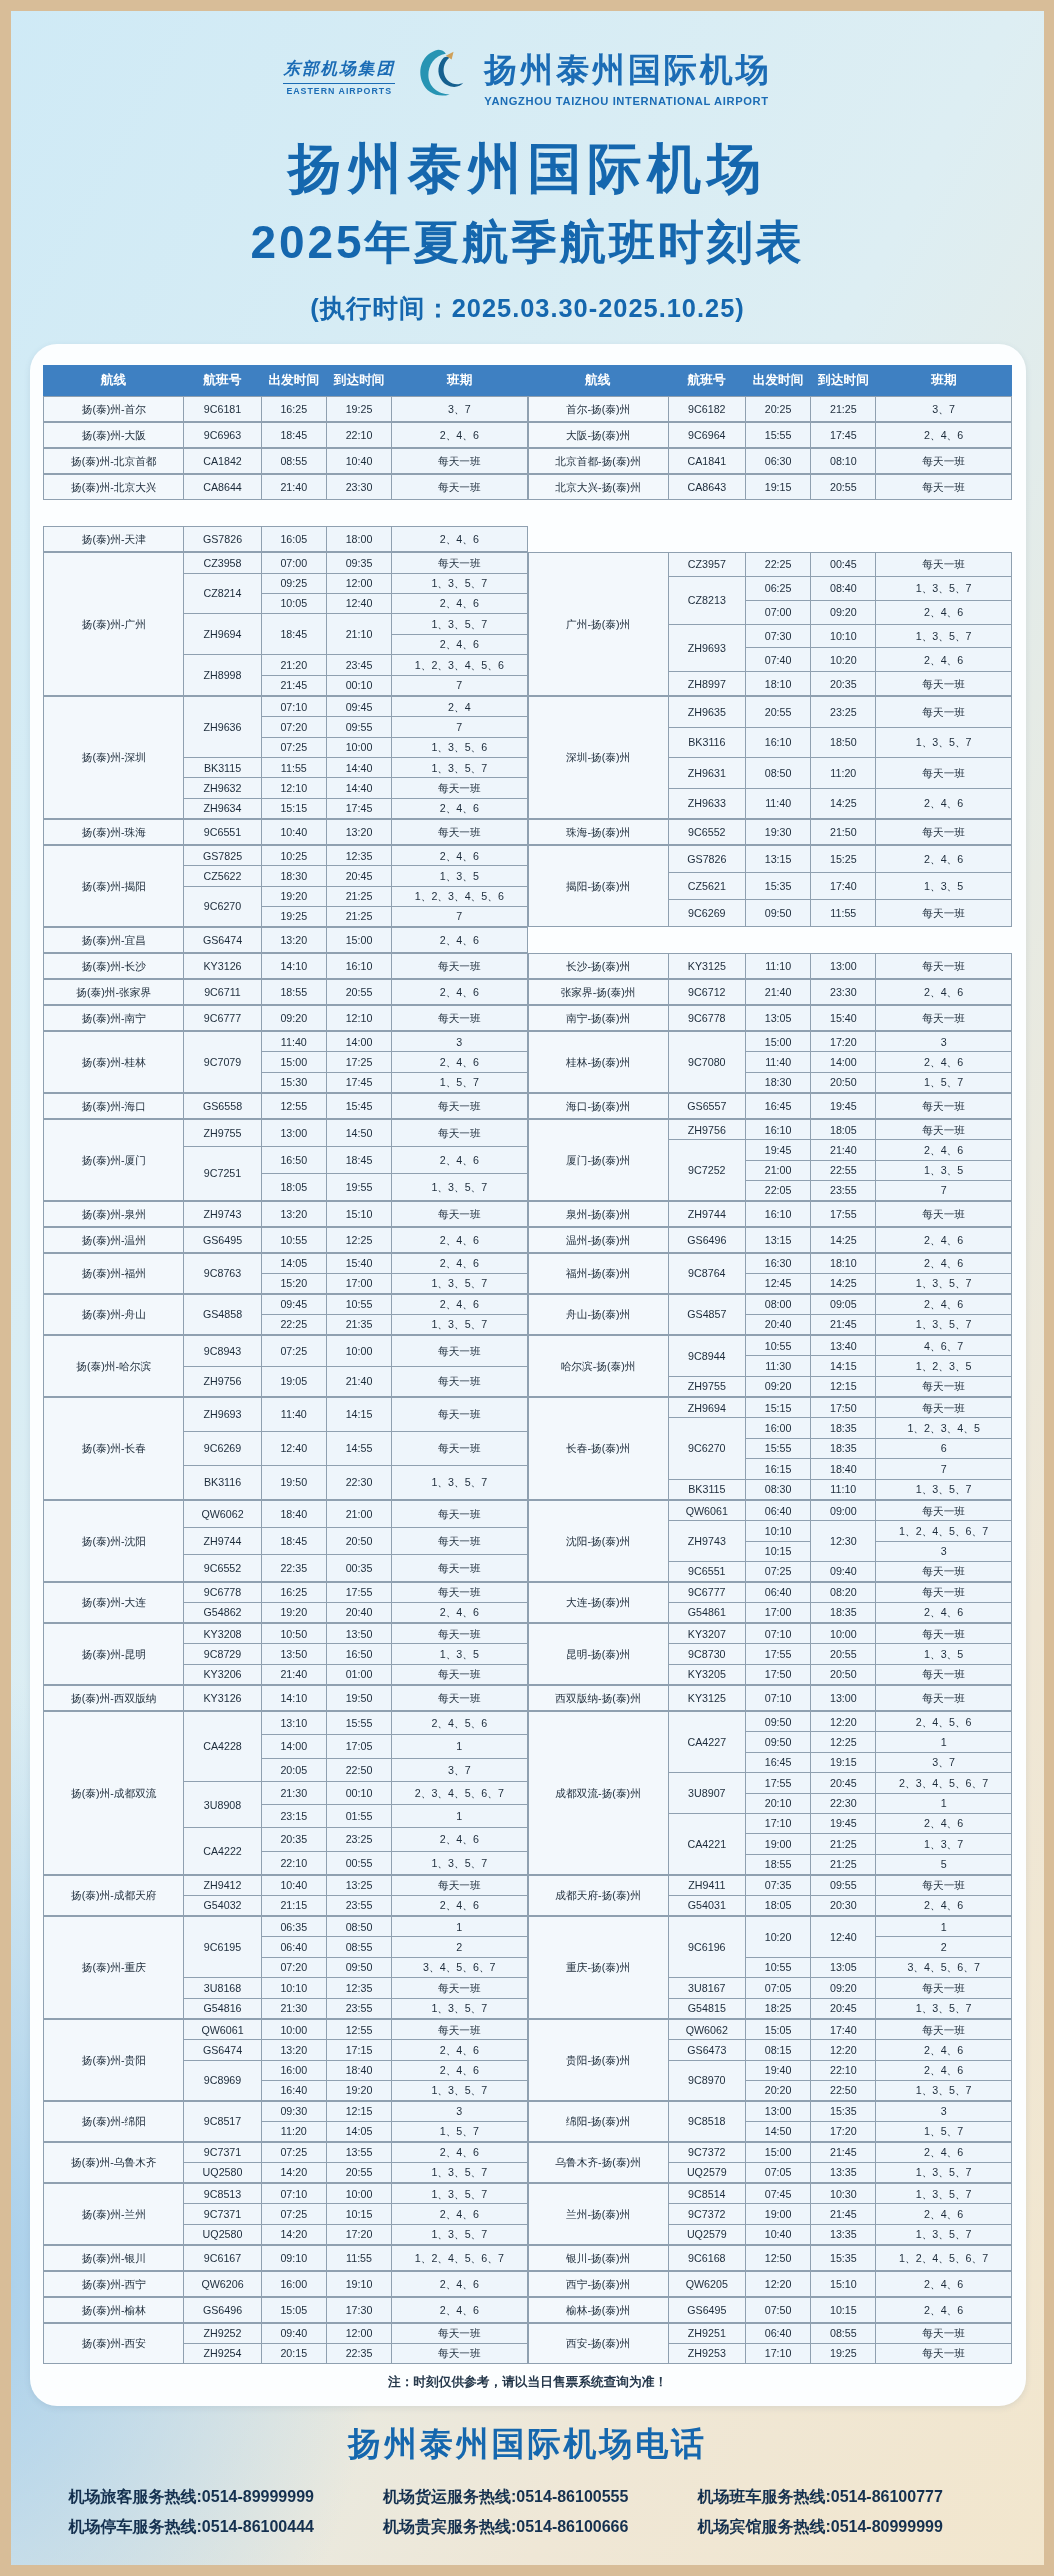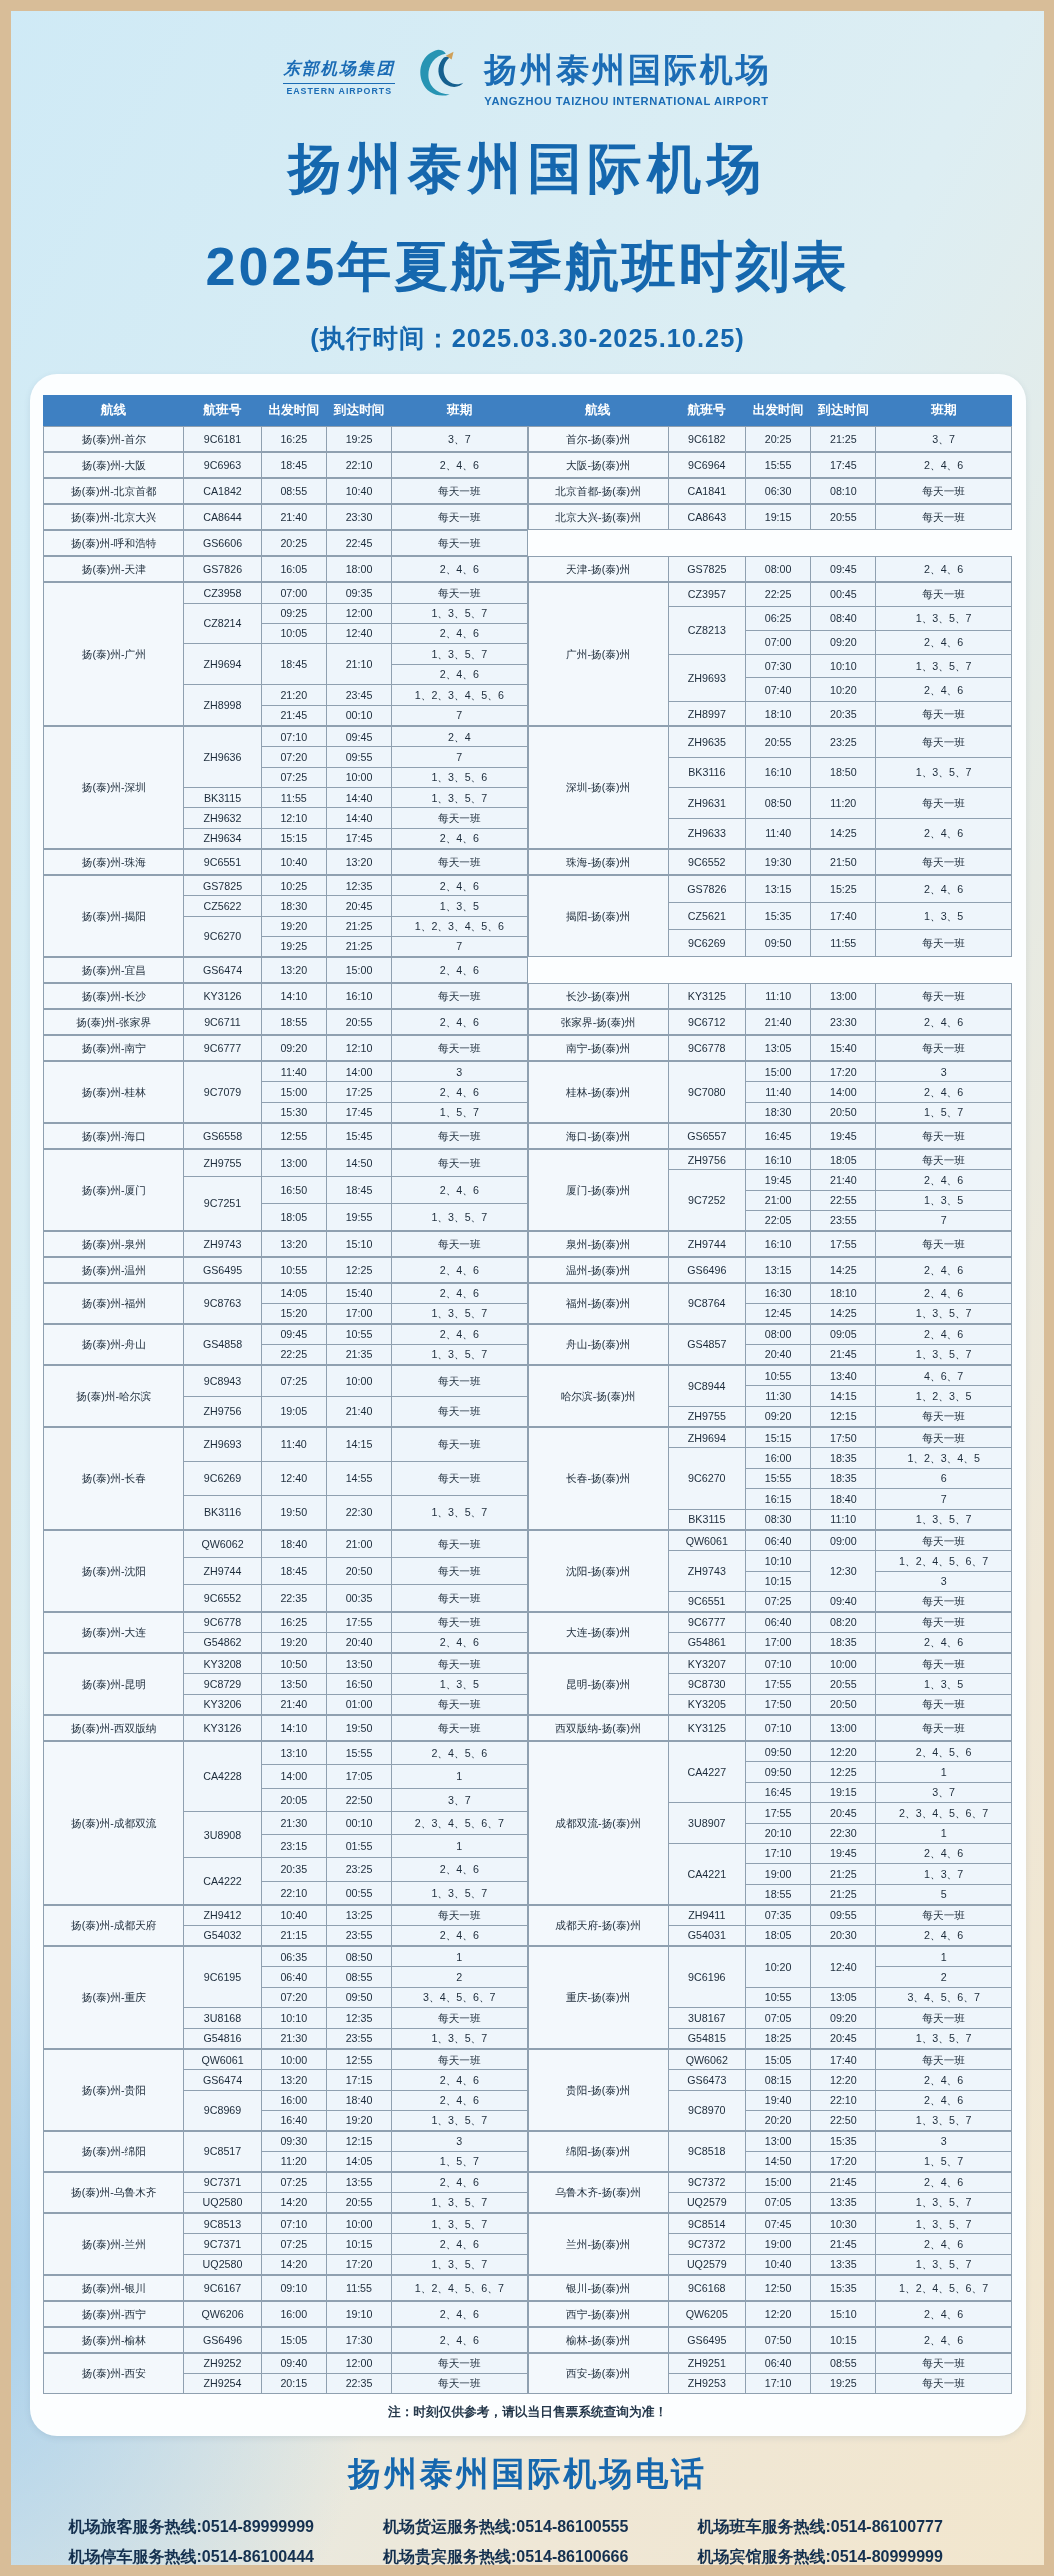--- a/index.html
+++ b/index.html
@@ -15,21 +15,21 @@
   }
   .top-header { display:flex; justify-content:center; align-items:center; gap:13.7px; margin-top:33px; }
   .brand-left { text-align:center; color:#1b6cb5; }
   .brand-left .cn { font-family:"DejaVu Serif", serif; font-size:16.6px; font-weight:bold; font-style:italic; letter-spacing:2px; }
   .brand-left .en { font-size:8.8px; font-weight:bold; letter-spacing:1px; border-top:1px solid #1b6cb5; margin-top:2.9px; padding-top:2px; }
   .brand-right { color:#1b6cb5; }
   .brand-right .cn { font-family:"DejaVu Serif", serif; font-size:33px; font-weight:bold; letter-spacing:2.9px; }
   .brand-right .en { font-size:11.2px; font-weight:bold; letter-spacing:0.6px; margin-top:2px; }
   .main-title { text-align:center; color:#1567ae; font-weight:bold; }
   .main-title .line1 { font-size:54px; letter-spacing:5.9px; margin-top:23.4px; }
-  .main-title .line2 { font-size:54px; letter-spacing:2.9px; margin-top:25px;text-align:center; }
+  .main-title .line2 { font-size:46px; letter-spacing:2.9px; margin-top:6px;text-align:center; }
   .subtitle { text-align:center; color:#1567ae; font-weight:bold; font-size:25.4px; margin-top:17.6px; letter-spacing:1px; }
 
   .card {
     width:996px; margin:17.6px auto 0 auto;
     background:#fcfeff; border-radius:27px;
     padding:21.5px 13.7px 11.7px 13.7px;
     box-shadow:0 2px 5.9px rgba(60,90,120,.12);
   }
 
   .ft-header { display:flex; height:31px; background:#3e80c2; color:#fff; font-weight:bold; font-size:12.7px; }
@@ -259,77 +259,37 @@
                 <td class="fl" rowspan="1">CA8643</td>
                 <td class="c0">19:15</td>
                 <td class="c1">20:55</td>
                 <td class="c2">每天一班</td>
               </tr>
             </tbody>
           </table>
         </div>
       </div>
       <div class="sec" style="height:26px">
-        <div class="half">
-          <table class="t">
-            <colgroup>
-              <col style="width:29%">
-              <col style="width:16%">
-              <col style="width:13.5%">
-              <col style="width:13.5%">
-              <col style="width:28%">
-            </colgroup>
-            <tbody>
-              <tr>
-                <td class="route" rowspan="1">扬(泰)州-呼和浩特</td>
-                <td class="fl" rowspan="1">GS6606</td>
-                <td class="c0">20:25</td>
-                <td class="c1">22:45</td>
-                <td class="c2">每天一班</td>
-              </tr>
-            </tbody>
-          </table>
-        </div>
       </div>
       <div class="sec" style="height:26px">
         <div class="half">
           <table class="t">
             <colgroup>
               <col style="width:29%">
               <col style="width:16%">
               <col style="width:13.5%">
               <col style="width:13.5%">
               <col style="width:28%">
             </colgroup>
             <tbody>
               <tr>
                 <td class="route" rowspan="1">扬(泰)州-天津</td>
                 <td class="fl" rowspan="1">GS7826</td>
                 <td class="c0">16:05</td>
                 <td class="c1">18:00</td>
-                <td class="c2">2、4、6</td>
-              </tr>
-            </tbody>
-          </table>
-        </div>
-        <div class="half">
-          <table class="t">
-            <colgroup>
-              <col style="width:29%">
-              <col style="width:16%">
-              <col style="width:13.5%">
-              <col style="width:13.5%">
-              <col style="width:28%">
-            </colgroup>
-            <tbody>
-              <tr>
-                <td class="route" rowspan="1">天津-扬(泰)州</td>
-                <td class="fl" rowspan="1">GS7825</td>
-                <td class="c0">08:00</td>
-                <td class="c1">09:45</td>
                 <td class="c2">2、4、6</td>
               </tr>
             </tbody>
           </table>
         </div>
       </div>
       <div class="sec" style="height:144px">
         <div class="half">
           <table class="t">
             <colgroup>

